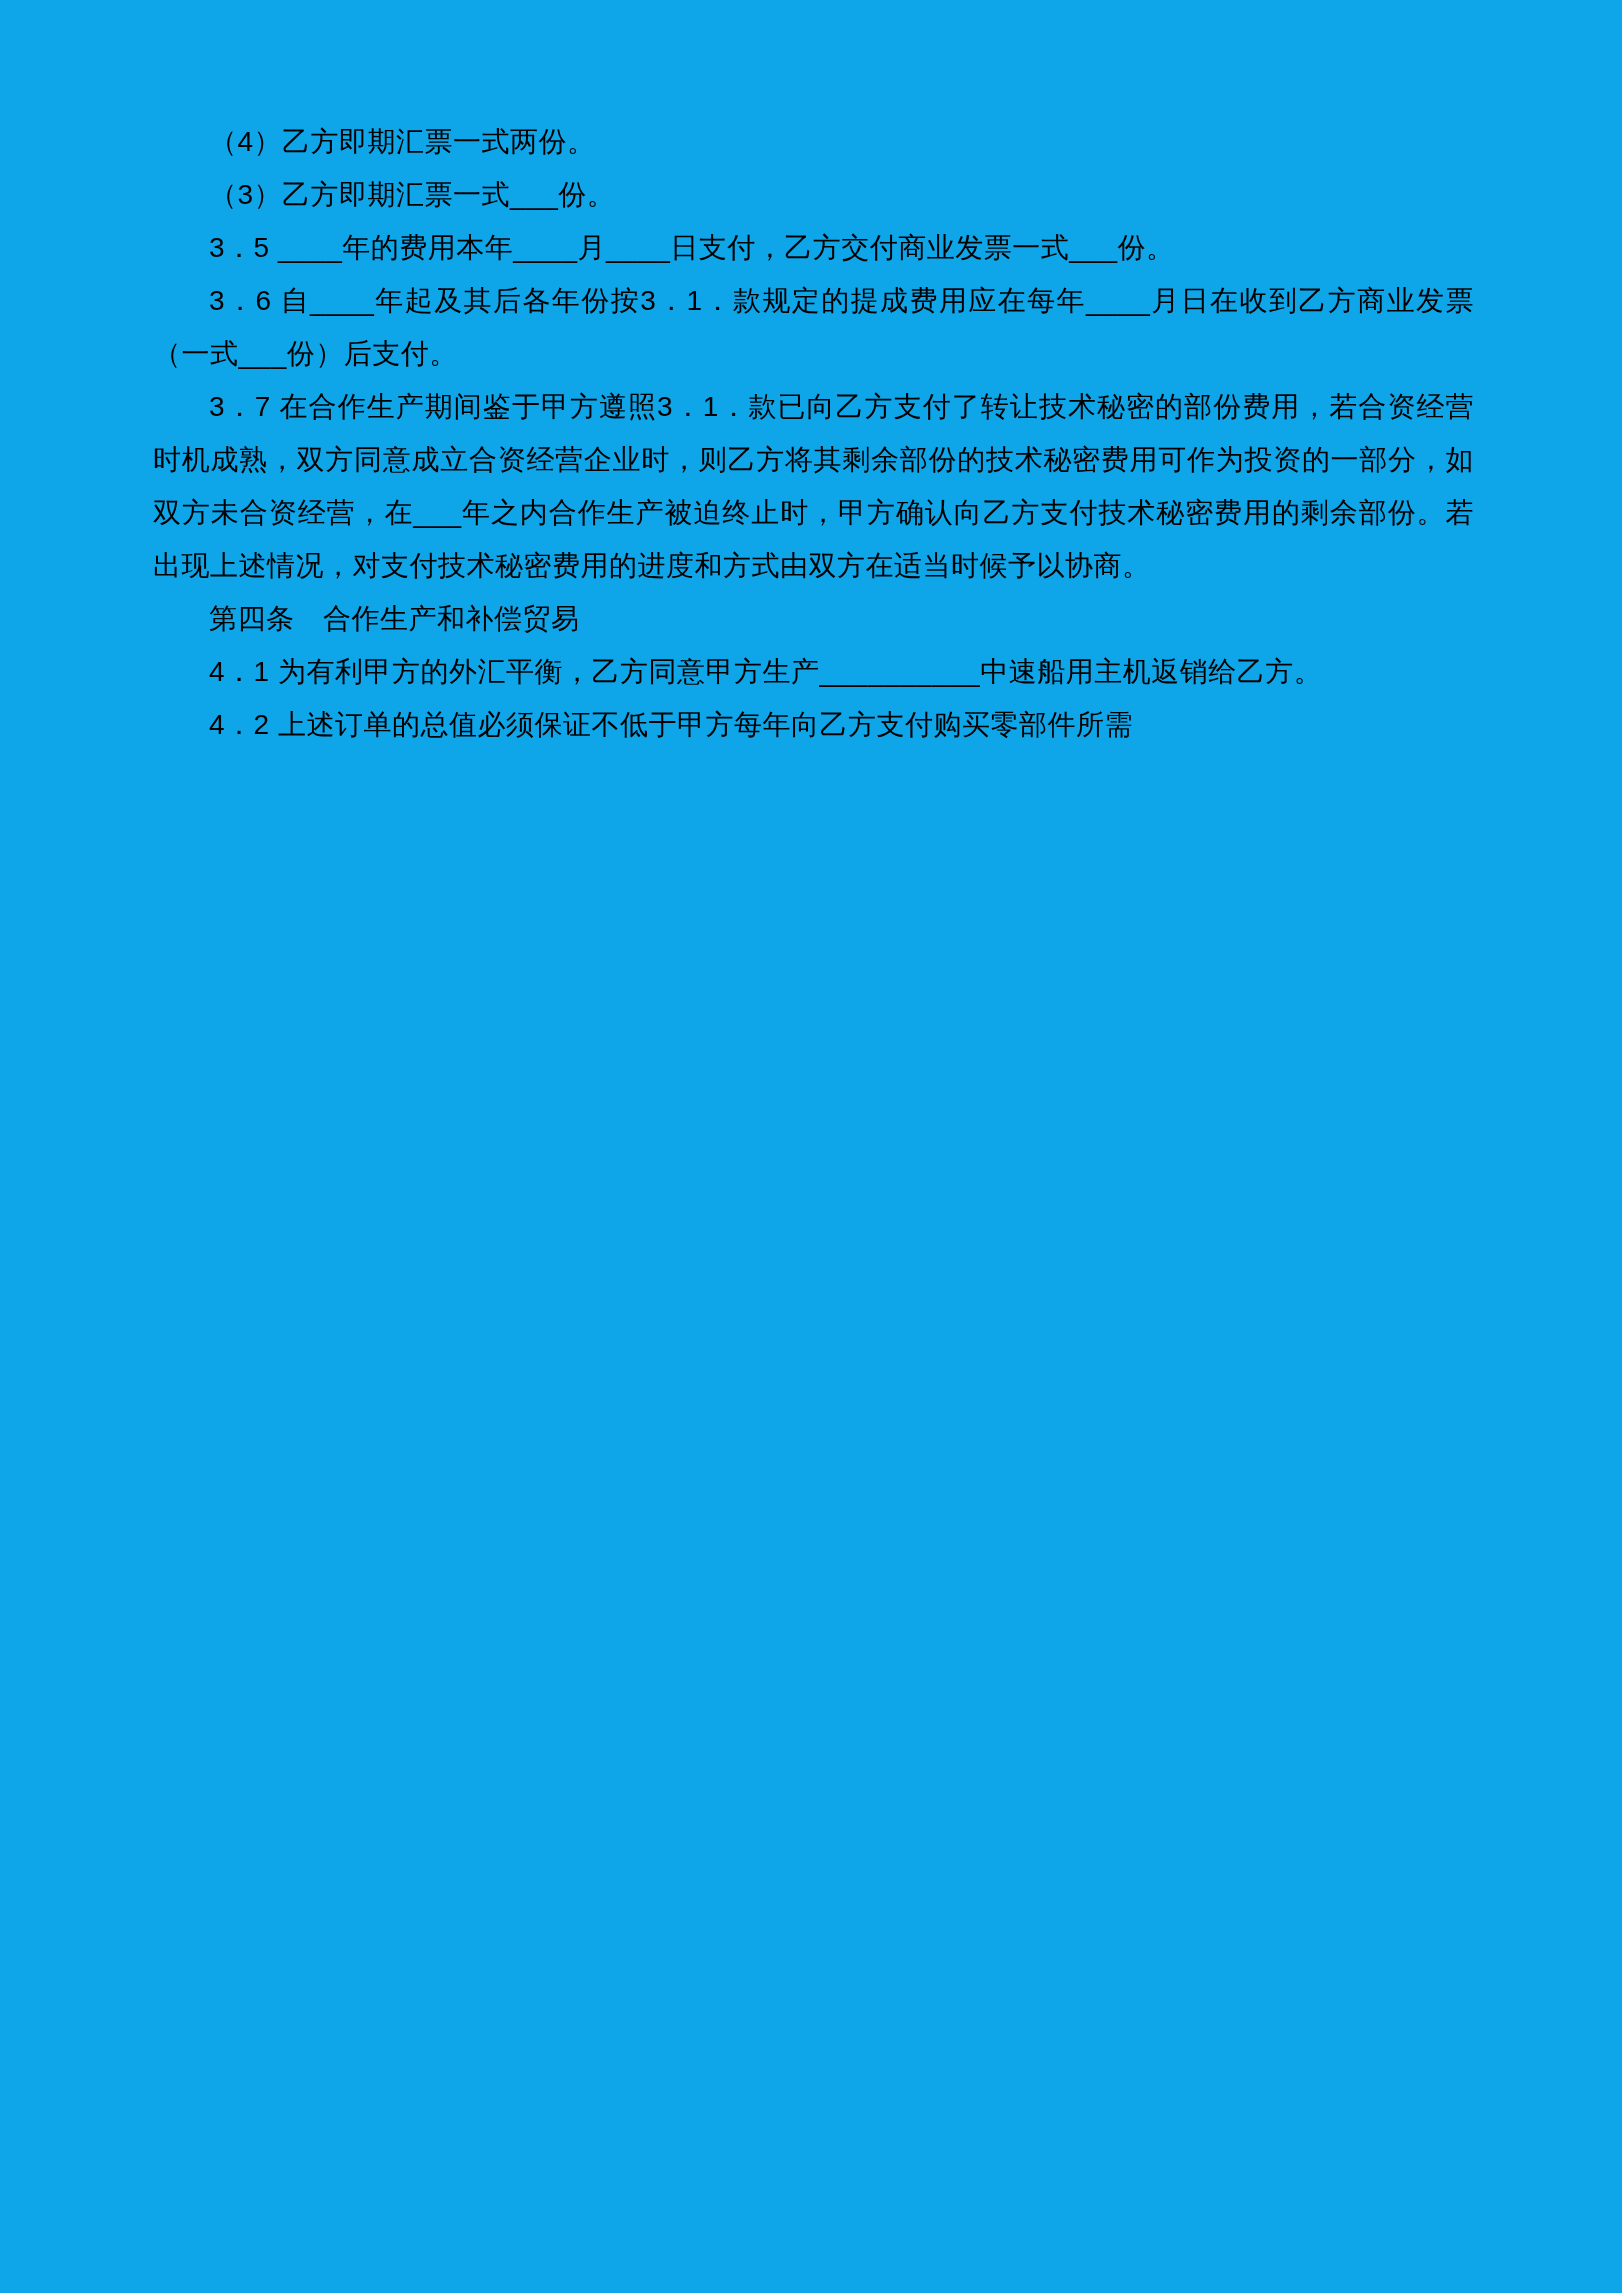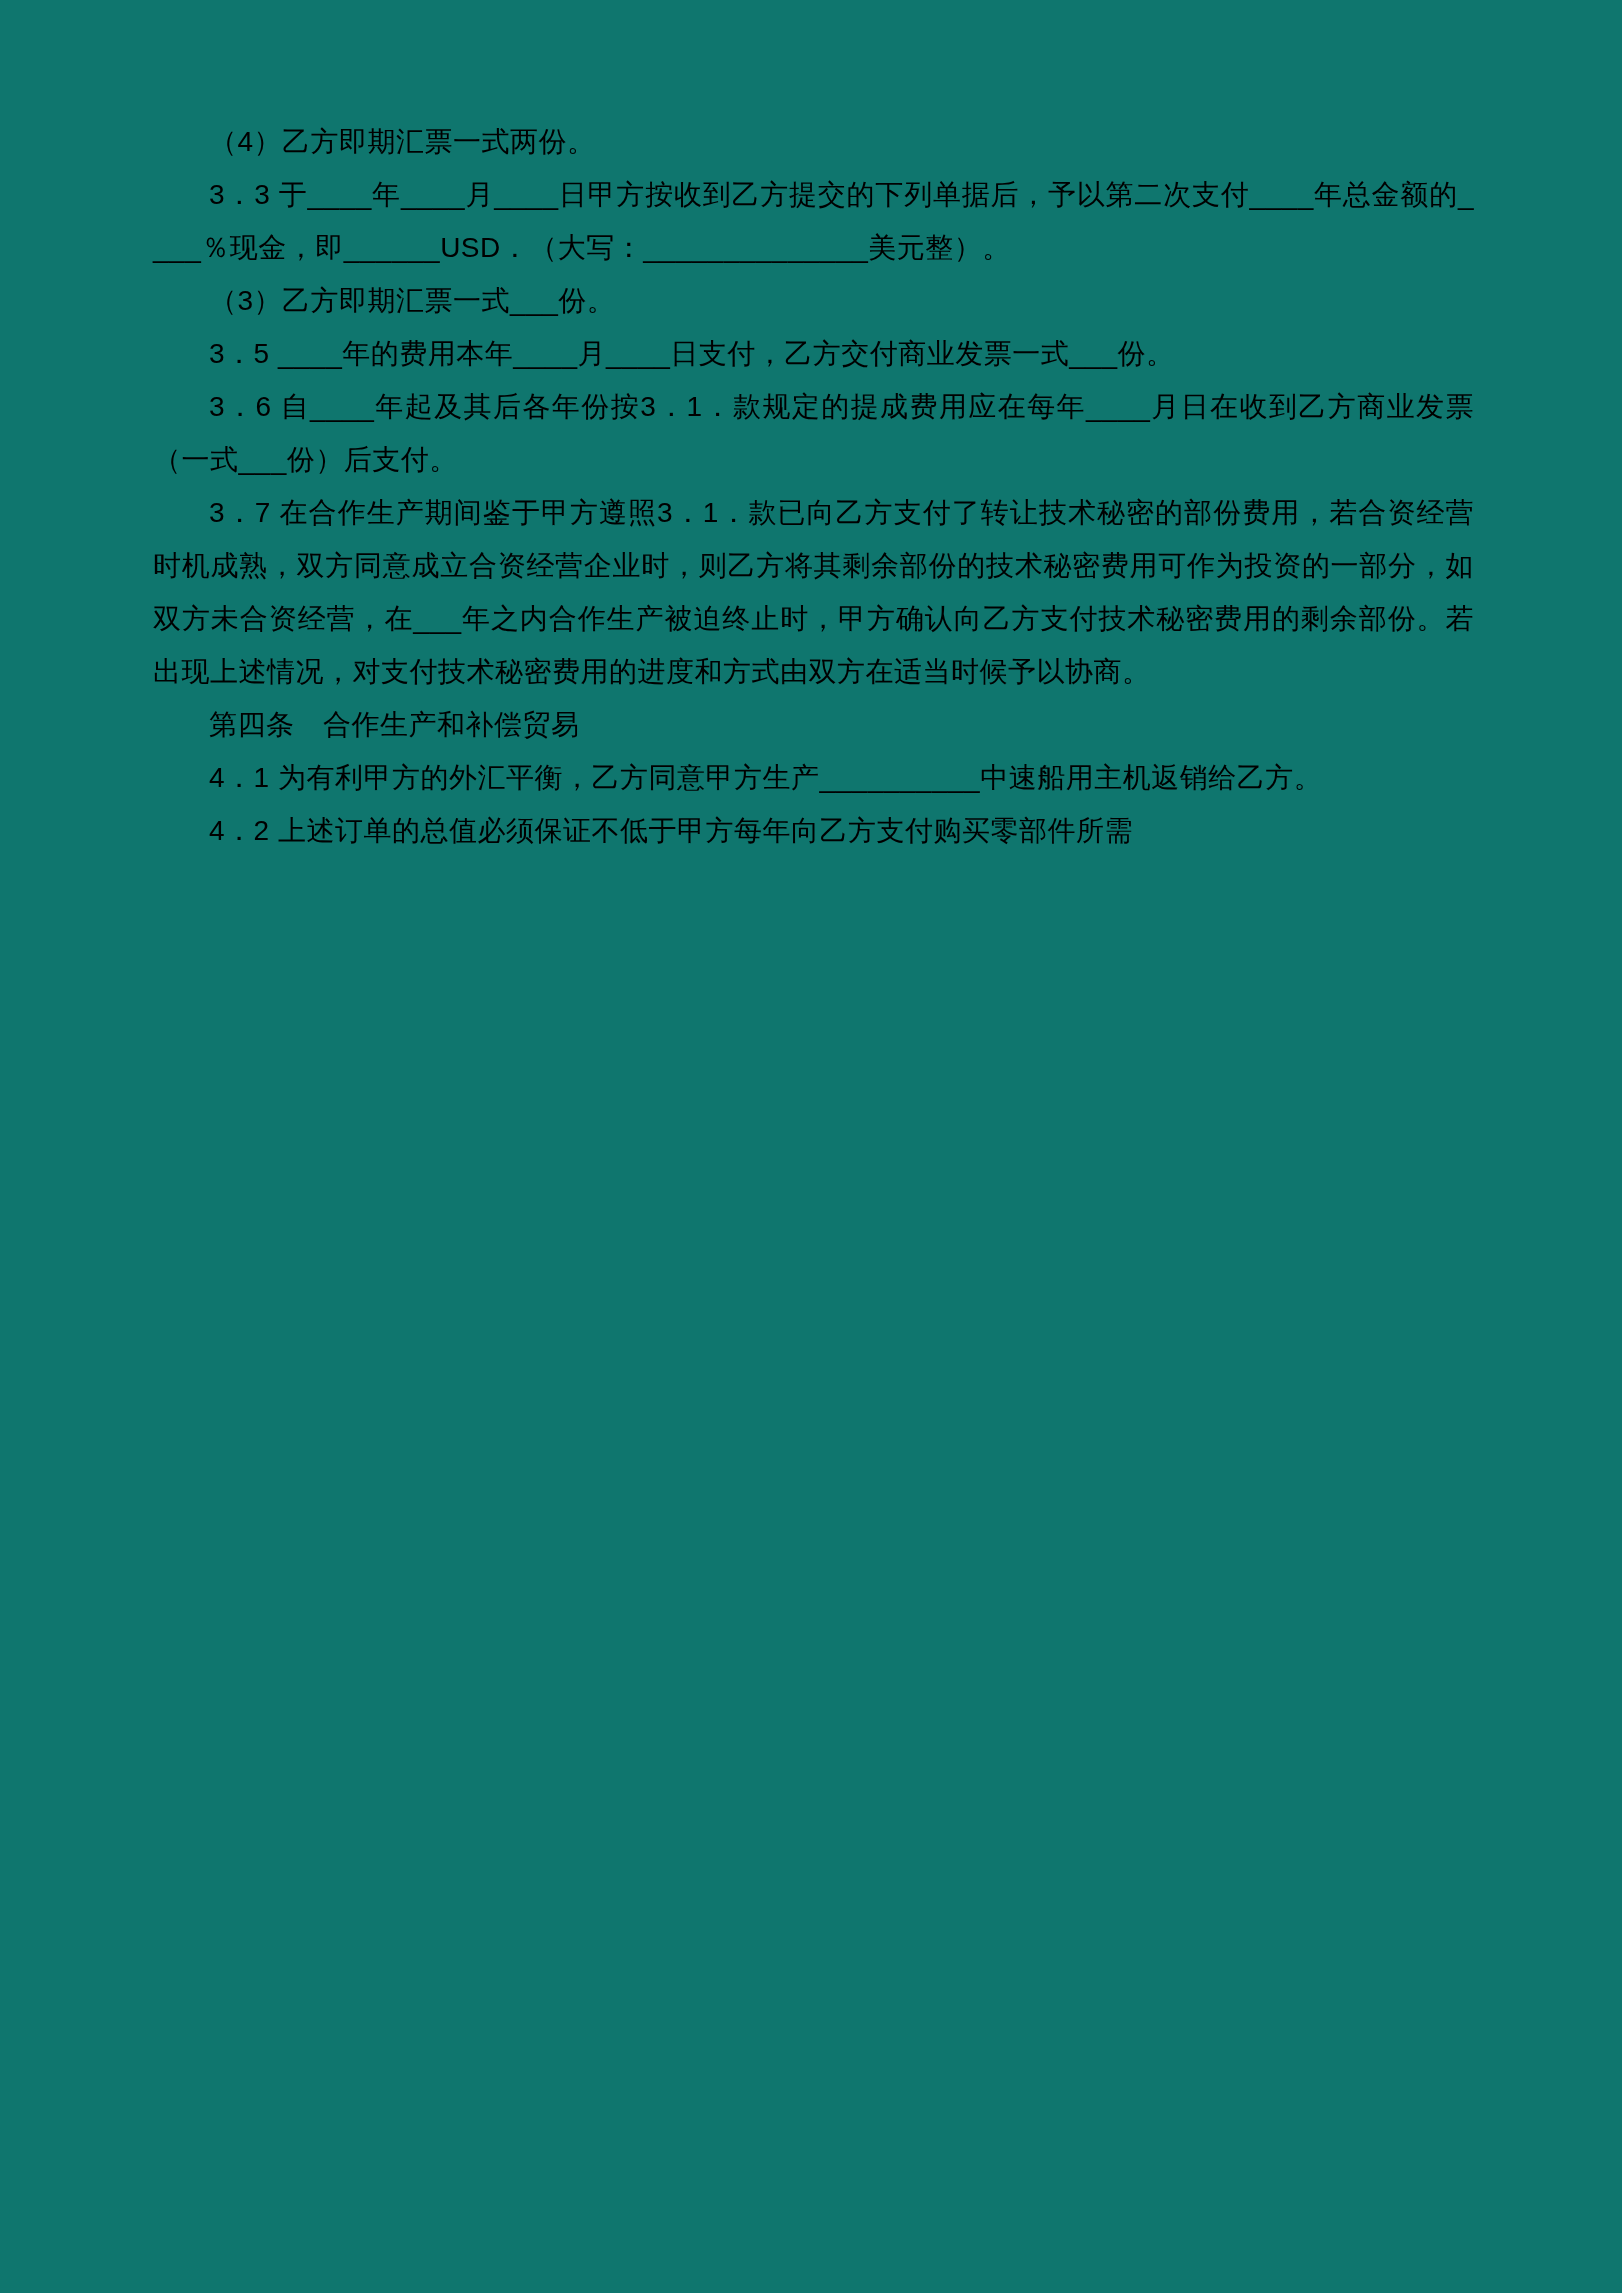--- a/index.html
+++ b/index.html
@@ -6,21 +6,21 @@
   html, body {
     margin: 0;
     padding: 0;
     background: #ffffff;
   }
   .page {
     position: relative;
     width: 1623px;
     height: 2294px;
     margin: 0 auto;
-    background: #0f766e;
+    background: #0ea5e9;
     padding: 115px 149px 0 153px;
     font-family: "Liberation Sans", "DejaVu Sans", sans-serif;
     font-size: 28px;
     color: #000000;
   }
   .para {
     margin: 0;
     line-height: 53px;
     text-align: justify;
     text-indent: 2em;
@@ -29,21 +29,20 @@
   }
   .heading {
     font-weight: normal;
   }
 </style>
 </head>
 <body>
 
 <div class="page">
   <p class="para">（4）乙方即期汇票一式两份。</p>
-  <p class="para">3．3 于____年____月____日甲方按收到乙方提交的下列单据后，予以第二次支付____年总金额的____％现金，即______USD．（大写：______________美元整）。</p>
   <p class="para">（3）乙方即期汇票一式___份。</p>
   <p class="para">3．5 ____年的费用本年____月____日支付，乙方交付商业发票一式___份。</p>
   <p class="para">3．6 自____年起及其后各年份按3．1．款规定的提成费用应在每年____月日在收到乙方商业发票（一式___份）后支付。</p>
   <p class="para">3．7 在合作生产期间鉴于甲方遵照3．1．款已向乙方支付了转让技术秘密的部份费用，若合资经营时机成熟，双方同意成立合资经营企业时，则乙方将其剩余部份的技术秘密费用可作为投资的一部分，如双方未合资经营，在___年之内合作生产被迫终止时，甲方确认向乙方支付技术秘密费用的剩余部份。若出现上述情况，对支付技术秘密费用的进度和方式由双方在适当时候予以协商。</p>
   <p class="para heading">第四条　合作生产和补偿贸易</p>
   <p class="para">4．1 为有利甲方的外汇平衡，乙方同意甲方生产__________中速船用主机返销给乙方。</p>
   <p class="para">4．2 上述订单的总值必须保证不低于甲方每年向乙方支付购买零部件所需</p>
 </div>
 
 

